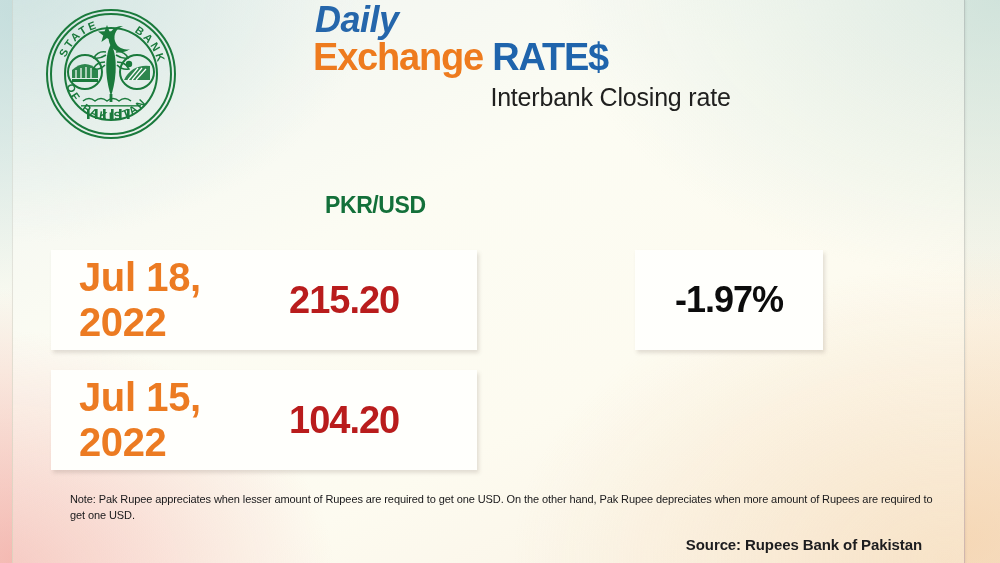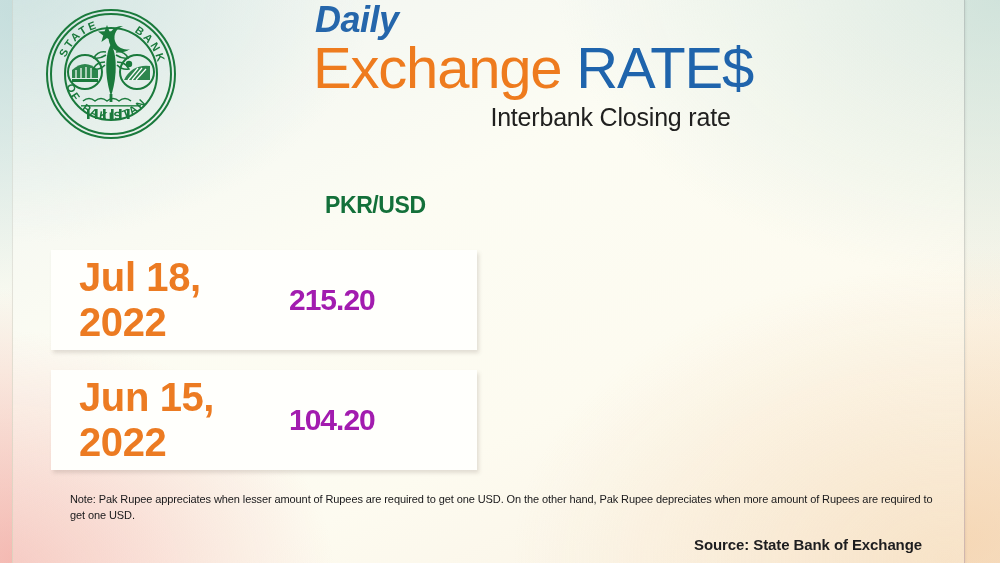--- a/index.html
+++ b/index.html
@@ -64,22 +64,22 @@
   .title-line1 {
     font-size: 36px;
     font-weight: 700;
     color: #2566ab;
     line-height: 1.0;
     letter-spacing: -0.5px;
     padding-left: 12px;
     font-style: italic;
   }
   .title-line2 {
-    font-size: 58px;
-    font-weight: 400;
+    font-size: 38px;
+    font-weight: 700;
     line-height: 1.02;
     letter-spacing: -1.2px;
     padding-left: 10px;
     white-space: nowrap;
   }
   .t-exchange { color: #ee7b1e; }
   .t-rates    { color: #1f64ac; }
   .subtitle {
     margin-top: 6px;
     font-size: 25px;
@@ -120,23 +120,23 @@
   .cell-date {
     width: 238px;
     padding-left: 28px;
     font-size: 40px;
     font-weight: 700;
     color: #ec7b22;
     letter-spacing: -0.4px;
   }
   .cell-rate {
     flex: 1;
-    font-size: 30px;
+    font-size: 38px;
     font-weight: 800;
-    color: #a21caf;
+    color: #b91c1c;
     letter-spacing: -1px;
     text-align: left;
   }
   .cell-pct {
     display: flex;
     align-items: center;
     justify-content: center;
     height: 100%;
     font-size: 36px;
     font-weight: 800;
@@ -265,23 +265,26 @@
 
     <div class="card" id="card-row1">
       <div class="row-inner">
         <div class="cell-date">Jul 18, 2022</div>
         <div class="cell-rate">215.20</div>
       </div>
     </div>
 
     <div class="card" id="card-row2">
       <div class="row-inner">
-        <div class="cell-date">Jun 15, 2022</div>
+        <div class="cell-date">Jul 15, 2022</div>
         <div class="cell-rate">104.20</div>
       </div>
     </div>
 
+    <div class="card" id="card-pct">
+      <div class="cell-pct">-1.97%</div>
+    </div>
 
     <div id="note">Note: Pak Rupee appreciates when lesser amount of Rupees are required to get one USD.  On the other hand, Pak Rupee depreciates when more amount of Rupees are required to get one USD.</div>
-    <div id="source">Source: State Bank of Exchange</div>
+    <div id="source">Source: Rupees Bank of Pakistan</div>
 
   </div>
 </div>
 
 </body></html>

